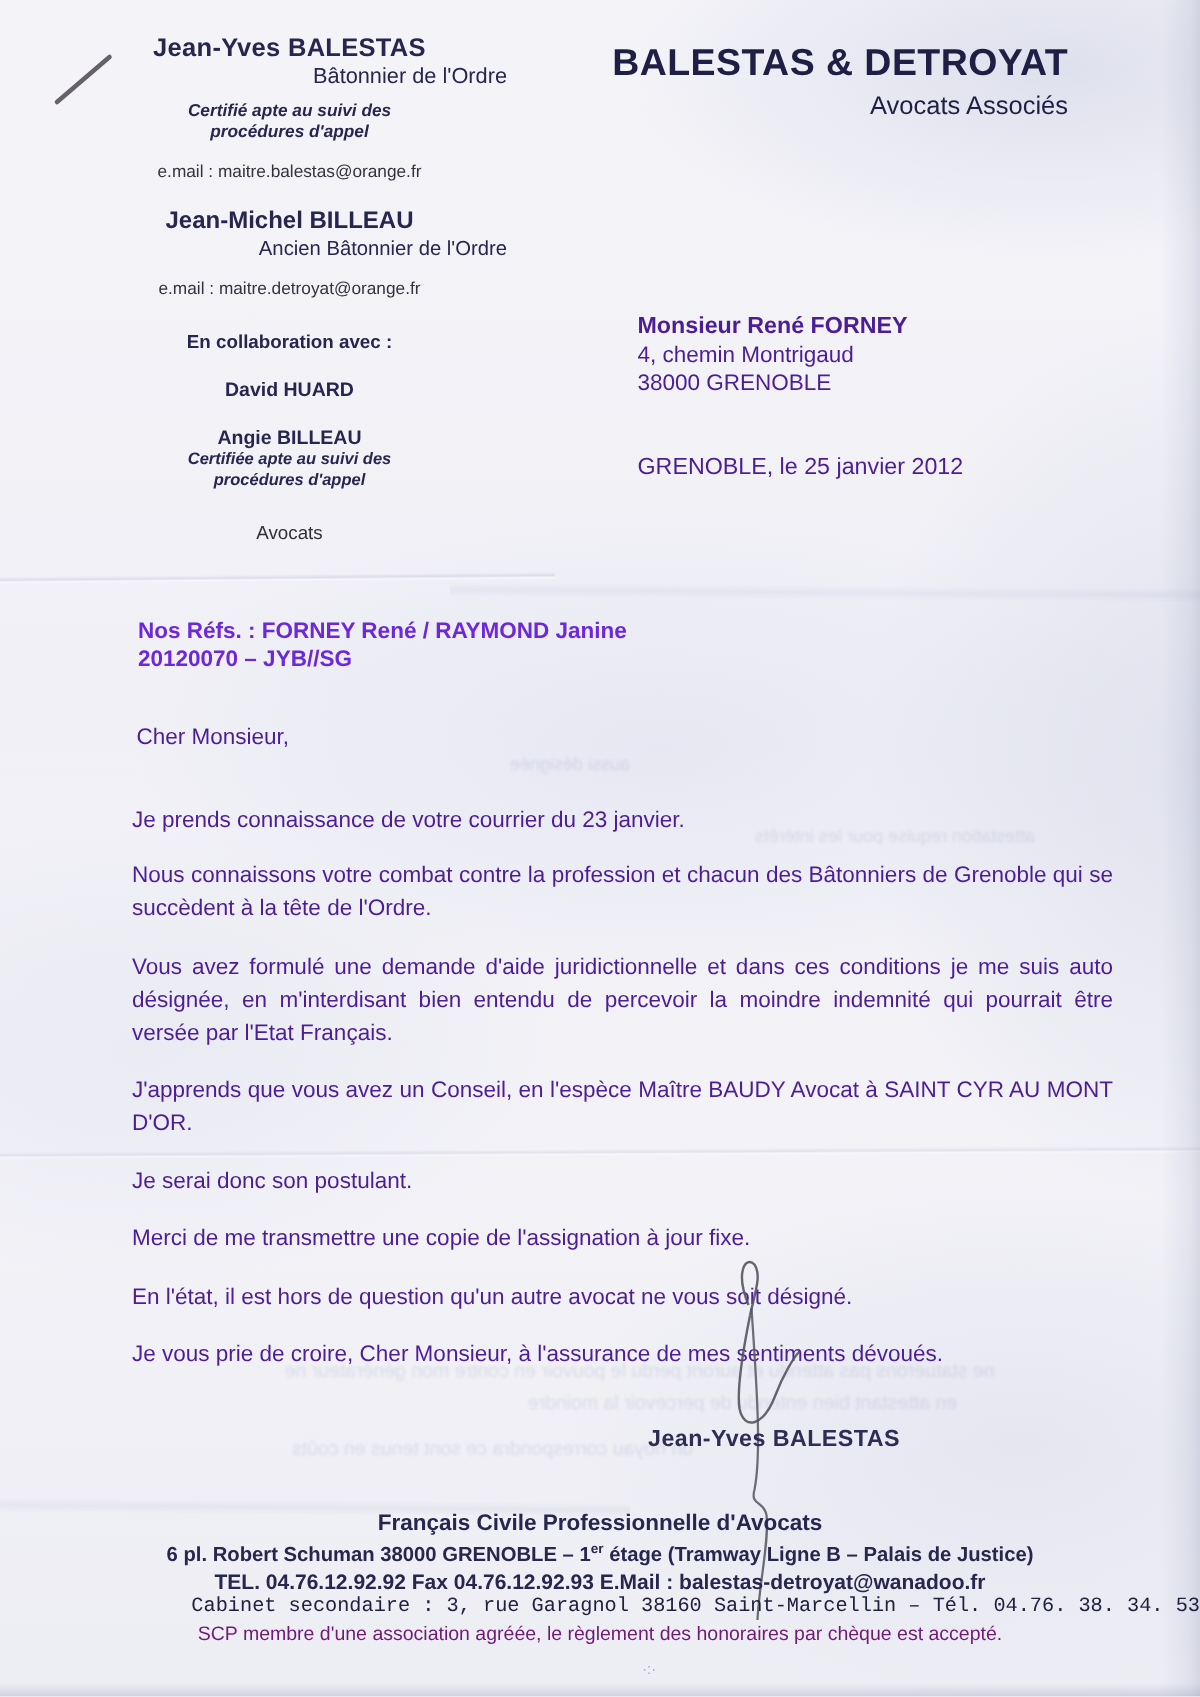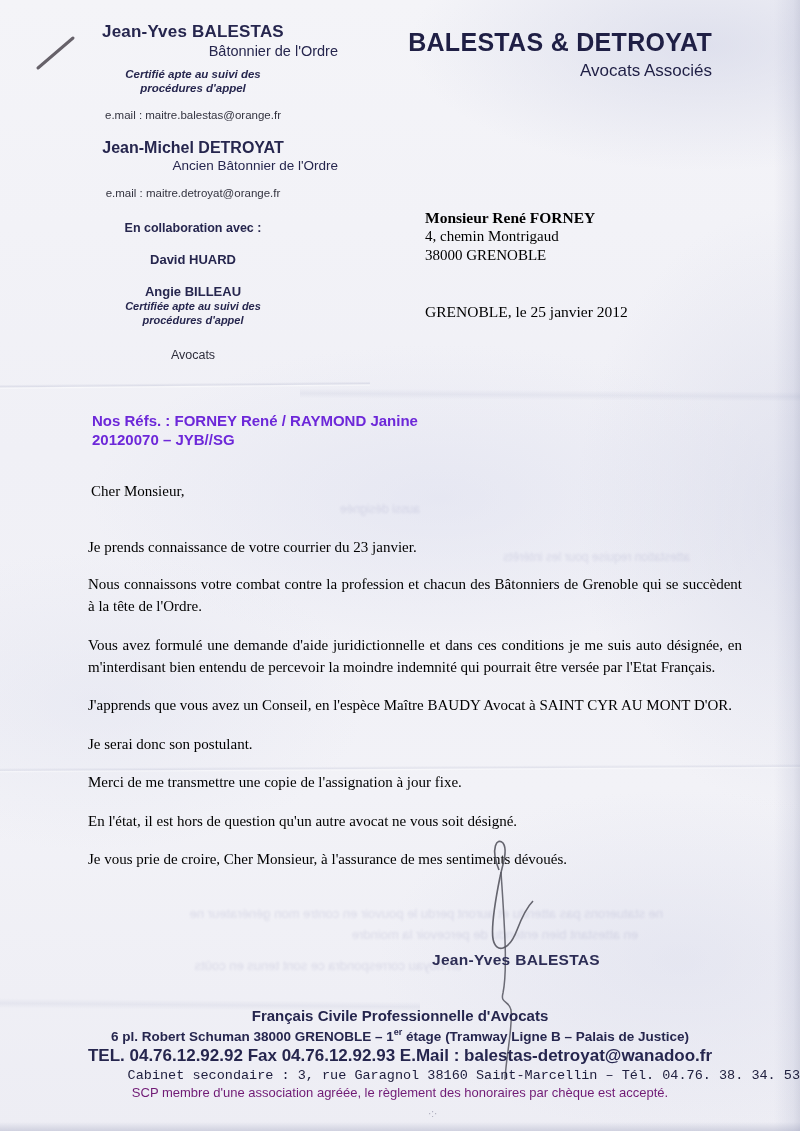--- a/index.html
+++ b/index.html
@@ -23,21 +23,21 @@
   .crease-h{height:5px;background:linear-gradient(180deg,rgba(255,255,255,0) 0%,rgba(150,155,185,.22) 45%,rgba(255,255,255,.5) 70%,rgba(255,255,255,0) 100%);}
   .crease-soft{height:10px;background:linear-gradient(180deg,rgba(255,255,255,0),rgba(165,170,198,.14),rgba(255,255,255,0));}
   .edgeband{position:absolute;right:0;top:0;bottom:0;width:26px;
     background:linear-gradient(90deg,rgba(160,165,195,0) 0%,rgba(160,165,195,.18) 75%,rgba(140,145,175,.26) 100%);}
   .bottomband{position:absolute;left:0;right:0;bottom:0;height:9px;
     background:linear-gradient(0deg,rgba(140,145,175,.30),rgba(140,145,175,0));}
 
   
   .navy{color:#26264e;}
   .navy-strong{color:#1f1f45;}
-  .ink{color:#000000;font-family:Liberation Serif, serif;}
+  .ink{color:#4c1d95;}
 
   .abs{position:absolute;}
 
   
   .lh-left{left:48px;top:22px;width:290px;text-align:center;}
   .lh-name{font-weight:bold;font-size:17px;letter-spacing:.2px;}
   .lh-name2{font-weight:bold;font-size:16px;}
   .lh-title{font-size:14.5px;margin-top:1px;text-align:right;}
   .lh-cert{font-size:11.5px;font-weight:bold;font-style:italic;line-height:14px;margin-top:8px;}
   .lh-mail{font-size:11.5px;margin-top:14px;color:#33333f;}
@@ -65,21 +65,21 @@
   .bodycol p{margin:0 0 16.5px 0;font-size:15px;line-height:22px;text-align:justify;}
   .bodycol p.short{text-align:left;}
 
   .sig-name{left:432px;top:951px;font-size:15.5px;font-weight:bold;color:#2d2d55;letter-spacing:.3px;}
 
   
   .footer{left:0;top:1007px;width:800px;text-align:center;}
   .f1{font-weight:bold;font-size:15px;}
   .f2{font-weight:bold;font-size:13.5px;margin-top:3px;}
   .f2 sup{font-size:9px;}
-  .f3{font-weight:bold;font-size:17px;margin-top:2px;}
+  .f3{font-weight:bold;font-size:14px;margin-top:2px;}
   .f4{font-family:Liberation Mono, monospace;font-size:13.5px;margin-top:2px;color:#20203f;text-align:right;}
   .f5{font-family:Liberation Sans, sans-serif;font-size:13px;margin-top:2px;color:#701a75;}
 
   
   .bleed{position:absolute;transform:scaleX(-1);filter:blur(1.1px);opacity:.15;color:#5b5b96;
     font-size:12px;white-space:nowrap;overflow:hidden;pointer-events:none;}
   .dots{position:absolute;left:428px;top:1108px;font-size:10px;color:#8a8aa0;opacity:.7;}
   svg{position:absolute;overflow:visible;}
 </style>
 </head>
@@ -104,21 +104,21 @@
 <svg style="left:30px;top:30px;" width="60" height="50" viewBox="0 0 60 50">
   <path d="M8 38 L43 8" stroke="#4c4650" stroke-width="3" stroke-linecap="round" fill="none" opacity=".85"></path>
 </svg>
 
 <div class="abs lh-left navy">
   <div class="lh-name">Jean-Yves BALESTAS</div>
   <div class="lh-title">Bâtonnier de l'Ordre</div>
   <div class="lh-cert" style="width:200px;margin-left:45px;">Certifié apte au suivi des procédures d'appel</div>
   <div class="lh-mail">e.mail : maitre.balestas@orange.fr</div>
 
-  <div class="lh-name2" style="margin-top:18px;">Jean-Michel DETROYAT</div>
+  <div class="lh-name2" style="margin-top:18px;">Jean-Michel BILLEAU</div>
   <div class="lh-title" style="font-size:13.5px;">Ancien Bâtonnier de l'Ordre</div>
   <div class="lh-mail">e.mail : maitre.detroyat@orange.fr</div>
 
   <div class="lh-collab">En collaboration avec :</div>
   <div class="lh-colname">David HUARD</div>
   <div class="lh-colname">Angie BILLEAU</div>
   <div class="lh-cert2" style="width:190px;margin-left:50px;">Certifiée apte au suivi des procédures d'appel</div>
   <div class="lh-avocats">Avocats</div>
 </div>
 

